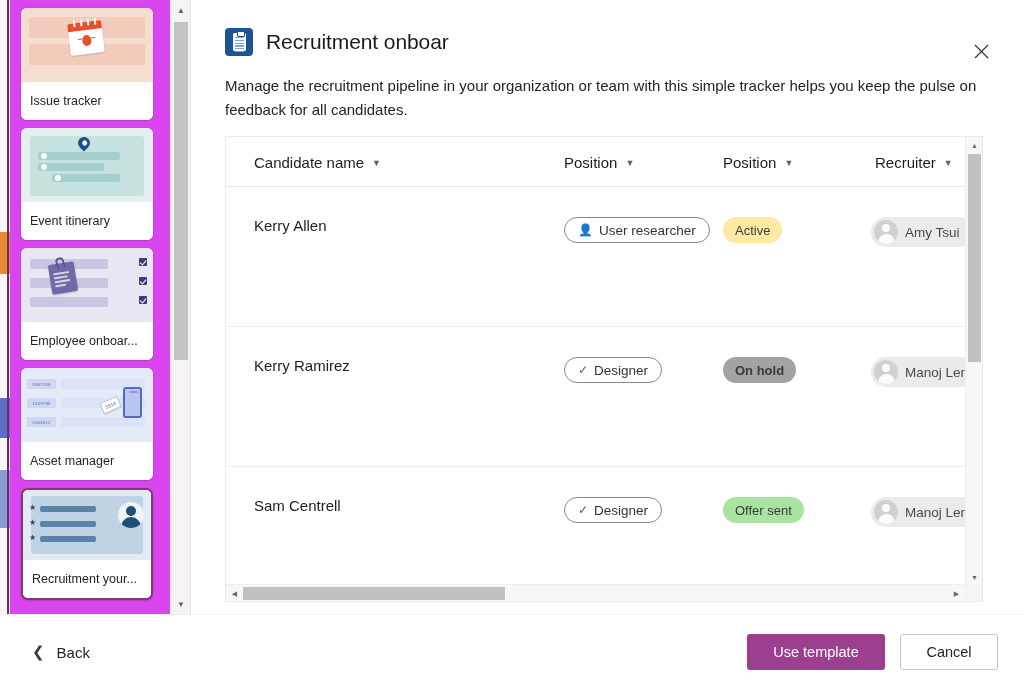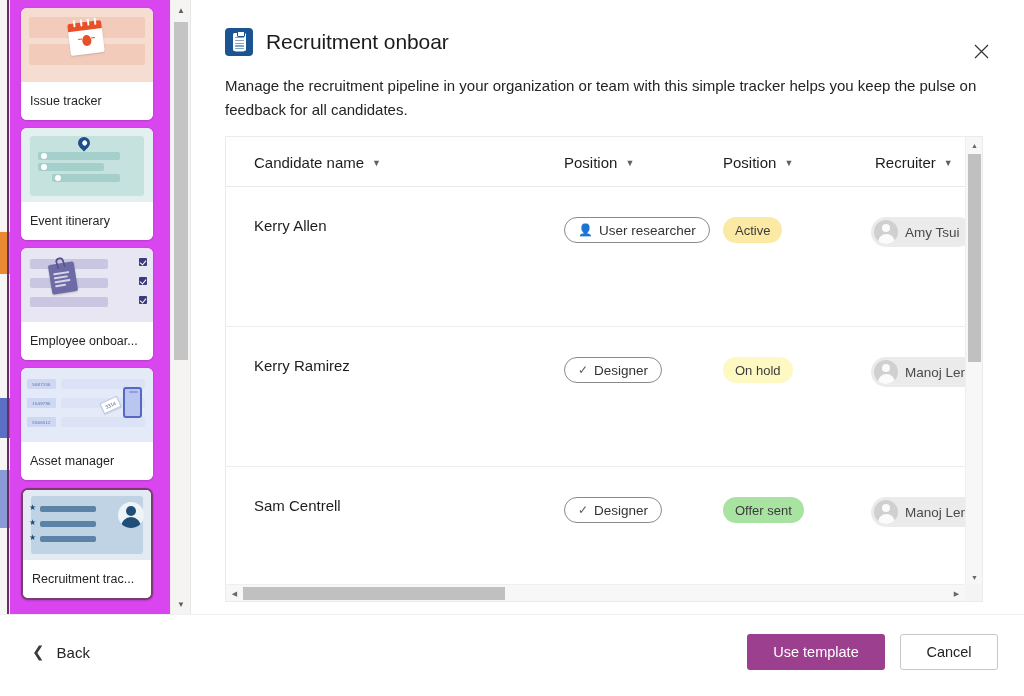--- a/index.html
+++ b/index.html
@@ -526,21 +526,21 @@
         <div class="thumb th-recr">
           <div class="inner-pane rec-pane" style="left:8px;top:6px;right:8px;bottom:8px;"></div>
           <div class="rec-star" style="top:14px;">★</div>
           <div class="rec-star" style="top:29px;">★</div>
           <div class="rec-star" style="top:44px;">★</div>
           <div class="bar rec-bar" style="left:17px;top:16px;width:56px;height:6px;"></div>
           <div class="bar rec-bar" style="left:17px;top:31px;width:56px;height:6px;"></div>
           <div class="bar rec-bar" style="left:17px;top:46px;width:56px;height:6px;"></div>
           <div class="rec-avatar"></div>
         </div>
-        <div class="tcard-label">Recruitment trac...</div>
+        <div class="tcard-label">Recruitment your...</div>
       </div>
 
     </div>
   </div>
 
   <div class="rail-sb">
     <div class="sb-arrow up">▲</div>
     <div class="rail-thumb"></div>
     <div class="sb-arrow down">▼</div>
   </div>
@@ -613,21 +613,21 @@
 
       <div class="trow" style="top:190px;">
         <div class="cell c-name">Kerry Ramirez</div>
         <div class="cell c-pos">
           <span class="pos-chip">
             <span class="gl">✓</span>
             <span>Designer</span>
           </span>
         </div>
         <div class="cell c-prog">
-          <span class="prog-chip" style="background:#fef9c3;">On hold</span>
+          <span class="prog-chip" style="background:#a3a3a3;font-weight:bold;">On hold</span>
         </div>
         <div class="cell c-recr">
           <span class="recr-chip">
             <span class="rc-av"></span>
             <span>Manoj Lenl</span>
           </span>
         </div>
       </div>
 
       <div class="trow" style="top:330px;">

